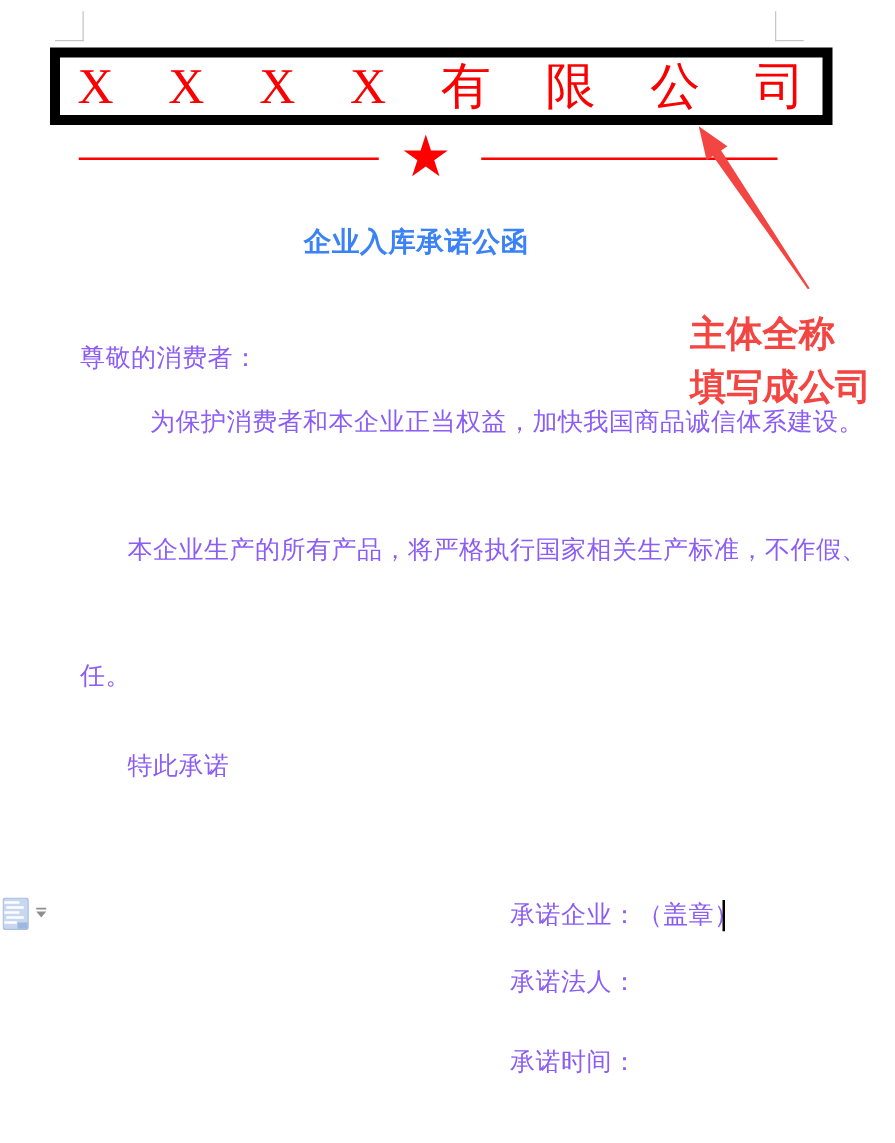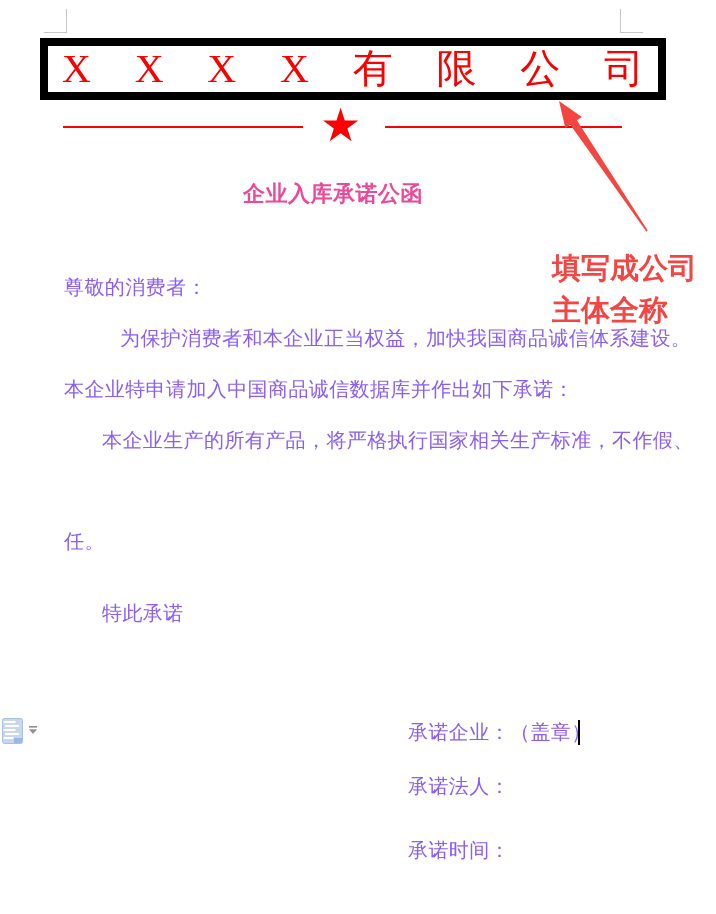--- a/index.html
+++ b/index.html
@@ -33,21 +33,21 @@
   .divider-line.right { left: 385px; width: 237px; }
   .star {
     position: absolute; left: 320px; top: 102px;
     font-family: "DejaVu Sans", sans-serif;
     font-size: 46px; line-height: 46px; color: #fe0000;
   }
   
   .doc-title {
     position: absolute; left: 243px; top: 183px;
     font-size: 22px; font-weight: 700; line-height: 1;
-    letter-spacing: 0.5px; white-space: nowrap; color: #ec4899;
+    letter-spacing: 0.5px; white-space: nowrap; color: #3b82f6;
   }
   
   .tline {
     position: absolute; font-size: 20px; line-height: 1.15;
     letter-spacing: 0.4px; white-space: nowrap; color: #8b5cf6;
   }
   
   .annotation {
     position: absolute; left: 552px; top: 247px;
     font-family: "Liberation Sans", "DejaVu Sans", sans-serif;
@@ -85,29 +85,28 @@
 
   <div class="divider-line left"></div>
   <span class="star">★</span>
   <div class="divider-line right"></div>
 
   <svg class="arrow-svg" width="716" height="914" viewBox="0 0 716 914" style="pointer-events:none;">
     <polygon points="559,101 581.9,116.9 576.9,120.3 647.7,230.6 646.3,231.4 570.3,124.7 565.3,128.1" fill="#f34642" style="pointer-events:auto;"></polygon>
   </svg>
 
   <div class="annotation">
+    <div>主体全称</div>
     <div>填写成公司</div>
-    <div>主体全称</div>
   </div>
 
   <div class="doc-title">企业入库承诺公函</div>
 
   <div class="tline" style="left:64px;  top:276px;">尊敬的消费者：</div>
   <div class="tline" style="left:102px; top:327px;margin-left:18px;">为保护消费者和本企业正当权益，加快我国商品诚信体系建设。</div>
-  <div class="tline" style="left:64px;  top:378px;">本企业特申请加入中国商品诚信数据库并作出如下承诺：</div>
   <div class="tline" style="left:102px; top:429px;">本企业生产的所有产品，将严格执行国家相关生产标准，不作假、</div>
   <div class="tline" style="left:64px;  top:530px;">任。</div>
   <div class="tline" style="left:102px; top:577px;margin-top:25px;">特此承诺</div>
 
   <div class="tline" style="left:408px; top:721px;">承诺企业：（盖章）</div>
   <div class="tline" style="left:408px; top:775px;">承诺法人：</div>
   <div class="tline" style="left:408px; top:827px;margin-top:12px;">承诺时间：</div>
 
   <div class="caret"></div>
 

